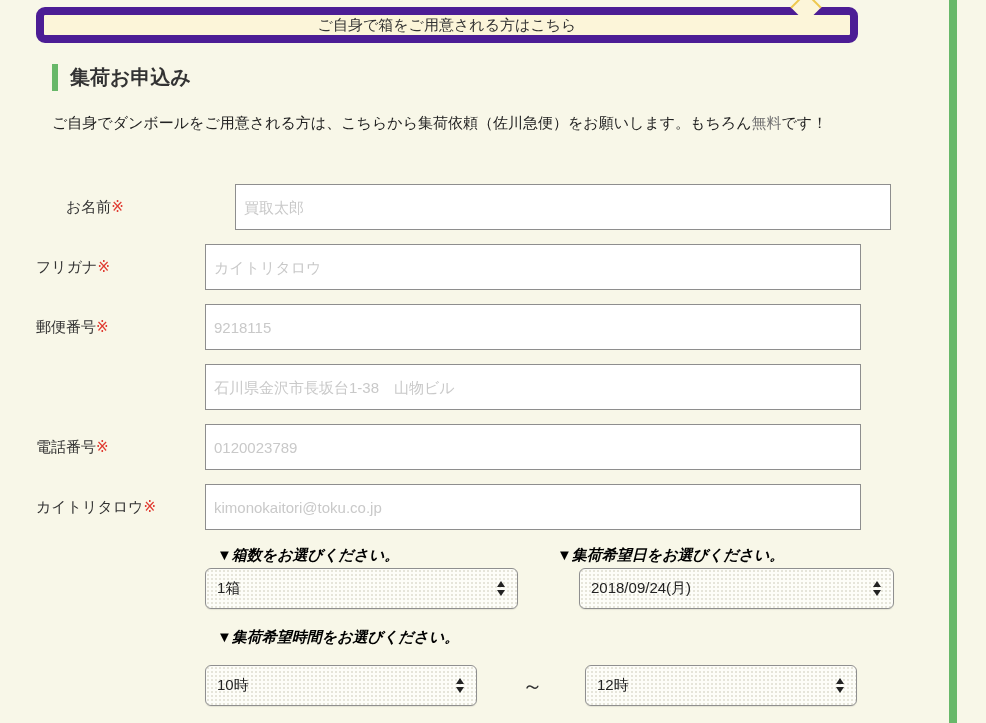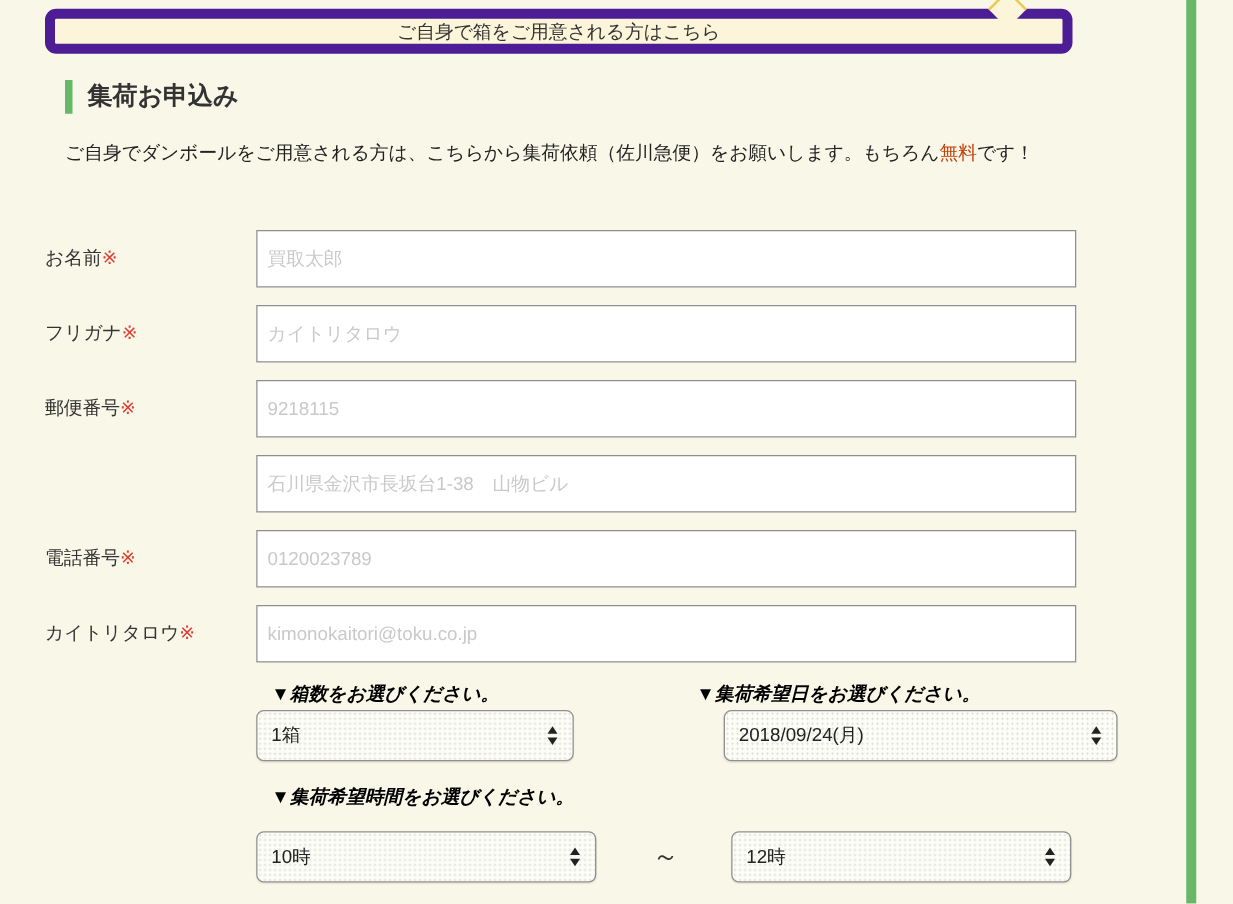--- a/index.html
+++ b/index.html
@@ -58,21 +58,21 @@
   }
 
   
   .intro {
     position: absolute;
     left: 52px; top: 112px;
     font-size: 15px; color: #222;
     line-height: 22px;
     white-space: nowrap;
   }
-  .intro .free { color: #c2410c; }
+  .intro .free { color: #737373; }
 
   
   .field-label {
     position: absolute;
     left: 36px;
     width: 165px;
     height: 46px;
     line-height: 46px;
     font-size: 15px; color: #333;
     white-space: nowrap;
@@ -86,21 +86,21 @@
     border: 1px solid #8e8e8e;
     border-radius: 0;
     background: #ffffff;
     font-family: "Liberation Sans", "DejaVu Sans", sans-serif;
     font-size: 15px; color: #333;
     padding: 0 8px;
     outline: none;
   }
   .text-input::placeholder { color: #c9c9c9; opacity: 1; }
 
-  .row0 { top: 184px; } .row1 { top: 244px; } .row2 { top: 304px; }
+  .row0 { top: 184px; margin-left: 30px; } .row1 { top: 244px; } .row2 { top: 304px; }
   .row3 { top: 364px; } .row4 { top: 424px; } .row5 { top: 484px; }
 
   
   .select-label {
     position: absolute;
     font-size: 15px; font-weight: bold; color: #000000;
     white-space: nowrap;
     font-style: italic;
   }
   .select-box {
@@ -189,21 +189,21 @@
   </div>
   <input class="text-input row5" type="text" placeholder="kimonokaitori@toku.co.jp" style="">
 
   <div class="select-label" style="left:217px; top:546px;">
     <span>▼箱数をお選びください。</span>
   </div>
   <div class="select-label" style="left:557px; top:546px;">
     <span>▼集荷希望日をお選びください。</span>
   </div>
 
-  <div class="select-box" style="left:205px; top:568px; width:254px;">
+  <div class="select-box" style="left:205px; top:568px; width:313px;">
     <span class="value">1箱</span>
     <span class="stepper">
         <span class="tri-up"></span>
         <span class="tri-down"></span>
       </span>
   </div>
   <div class="select-box" style="left:543px; top:568px; width:315px;margin-left:36px;">
     <span class="value">2018/09/24(月)</span>
     <span class="stepper">
         <span class="tri-up"></span>

